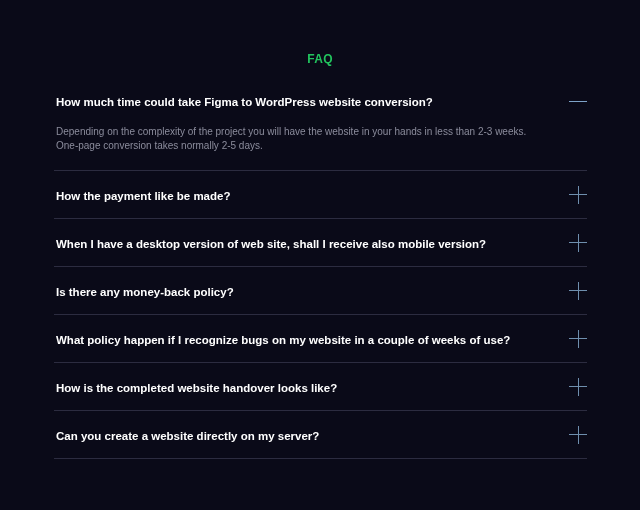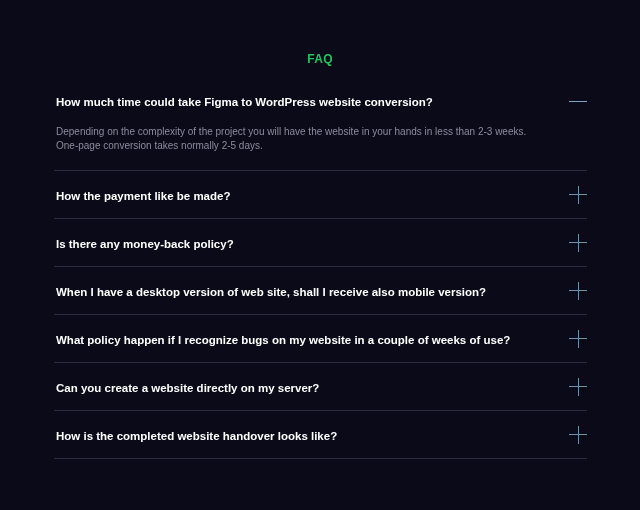--- a/index.html
+++ b/index.html
@@ -118,61 +118,61 @@
       <span class="faq-question">How the payment like be made?</span>
       <span class="toggle-icon">
           <span class="h"></span>
           <span class="v"></span>
         </span>
     </div>
   </div>
 
   <div class="faq-item">
     <div class="faq-question-row">
-      <span class="faq-question">Is there any money-back policy?</span>
+      <span class="faq-question">When I have a desktop version of web site, shall I receive also mobile version?</span>
       <span class="toggle-icon">
           <span class="h"></span>
           <span class="v"></span>
         </span>
     </div>
   </div>
 
   <div class="faq-item">
     <div class="faq-question-row">
-      <span class="faq-question">When I have a desktop version of web site, shall I receive also mobile version?</span>
+      <span class="faq-question">Is there any money-back policy?</span>
       <span class="toggle-icon">
           <span class="h"></span>
           <span class="v"></span>
         </span>
     </div>
   </div>
 
   <div class="faq-item">
     <div class="faq-question-row">
       <span class="faq-question">What policy happen if I recognize bugs on my website in a couple of weeks of use?</span>
       <span class="toggle-icon">
           <span class="h"></span>
           <span class="v"></span>
         </span>
     </div>
   </div>
 
   <div class="faq-item">
     <div class="faq-question-row">
-      <span class="faq-question">Can you create a website directly on my server?</span>
+      <span class="faq-question">How is the completed website handover looks like?</span>
       <span class="toggle-icon">
           <span class="h"></span>
           <span class="v"></span>
         </span>
     </div>
   </div>
 
   <div class="faq-item">
     <div class="faq-question-row">
-      <span class="faq-question">How is the completed website handover looks like?</span>
+      <span class="faq-question">Can you create a website directly on my server?</span>
       <span class="toggle-icon">
           <span class="h"></span>
           <span class="v"></span>
         </span>
     </div>
   </div>
 
 </div>
 
 </body></html>

